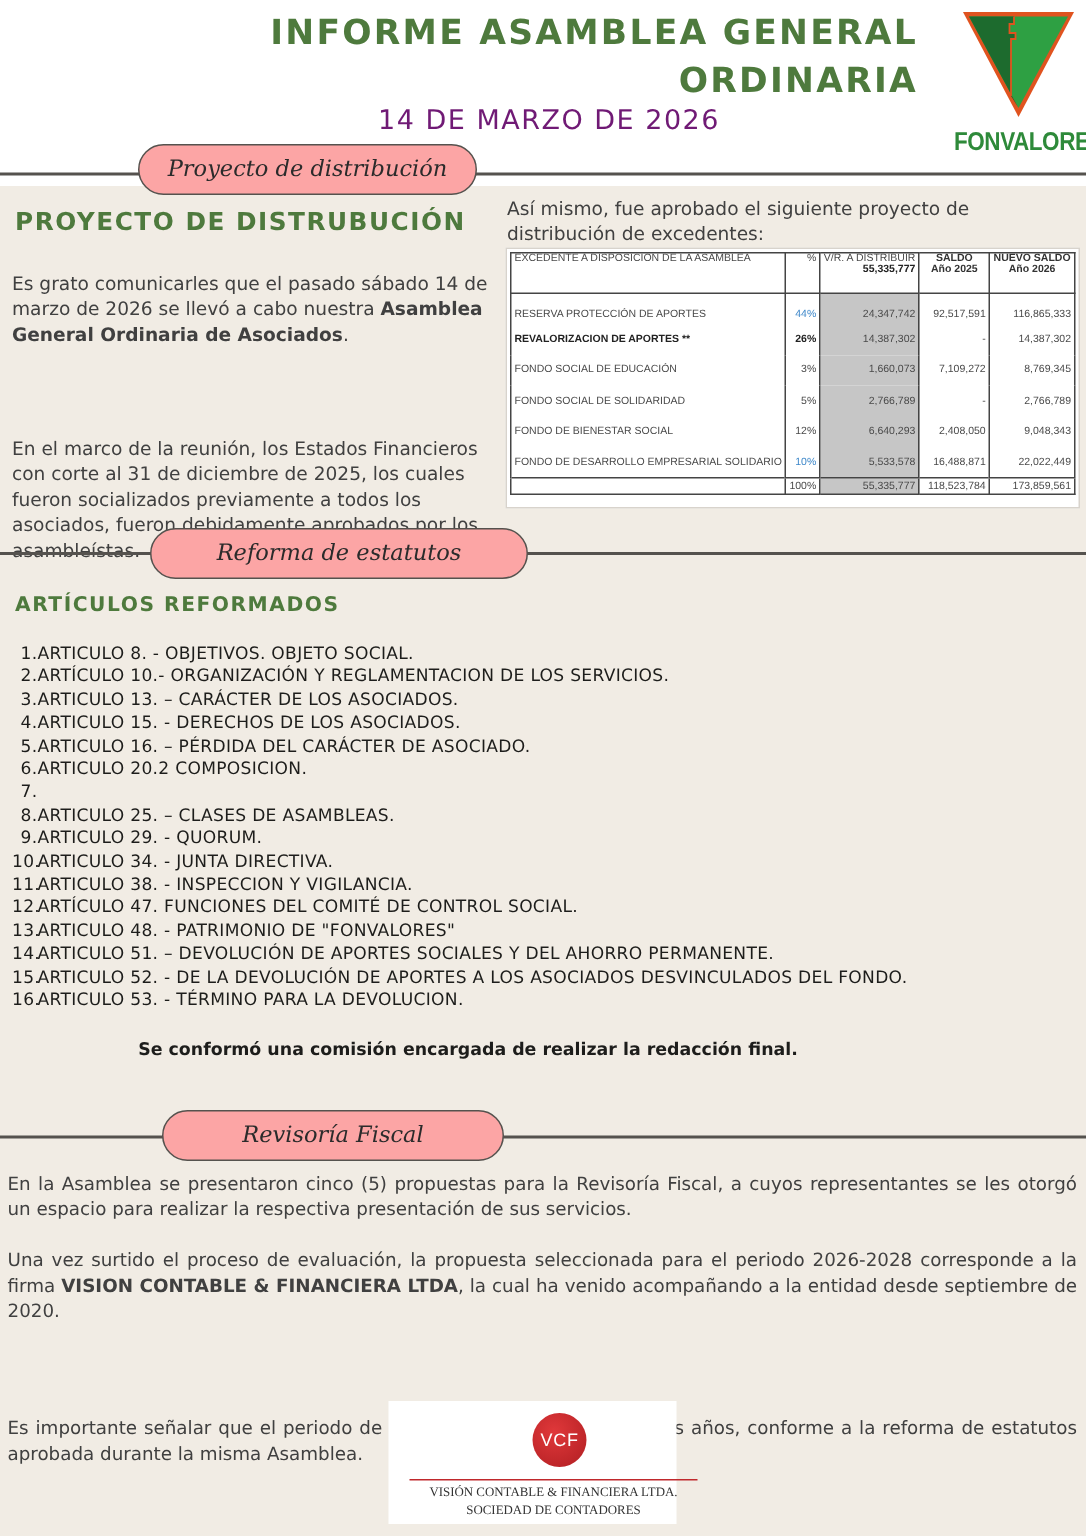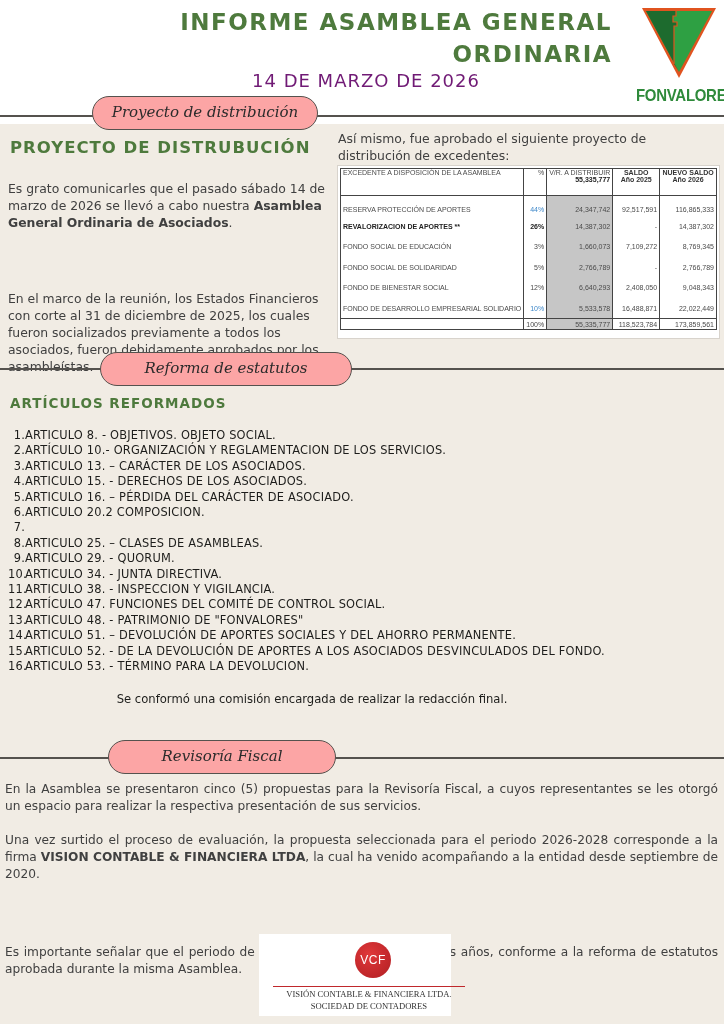--- a/index.html
+++ b/index.html
@@ -106,21 +106,21 @@
     font-size: 11.4px;
     line-height: 15.4px;
     letter-spacing: 0.2px;
     color: #1d1d1b;
   }
   .articles .row { display: flex; white-space: nowrap; }
   .articles .num { width: 17px; text-align: right; }
   .centered-bold {
     position: absolute; left: 0; width: 624px; top: 692px;
     text-align: center;
-    font-weight: normal;
+    font-weight: bold;
     font-size: 11.6px;
   }
   .vcf-box {
     position: absolute; left: 245px; top: 934px; width: 192px; height: 82px;
     background: #ffffff;
     margin-left: 14px;
   }
   .vcf-circle {
     position: absolute; left: 96px; top: 8px; width: 36px; height: 36px;
     border-radius: 50%;

